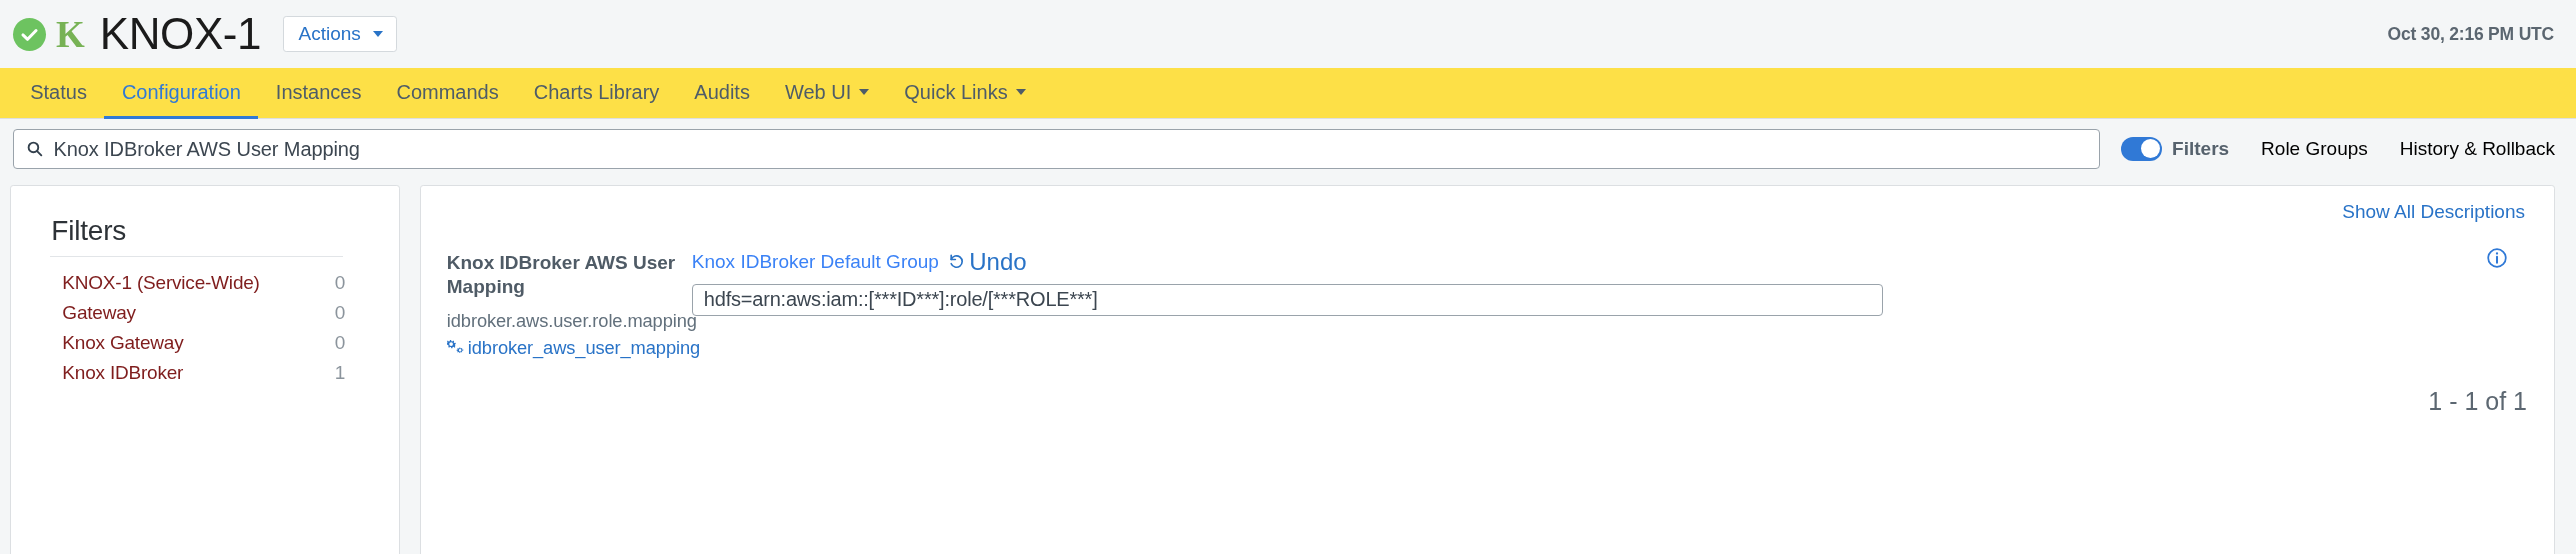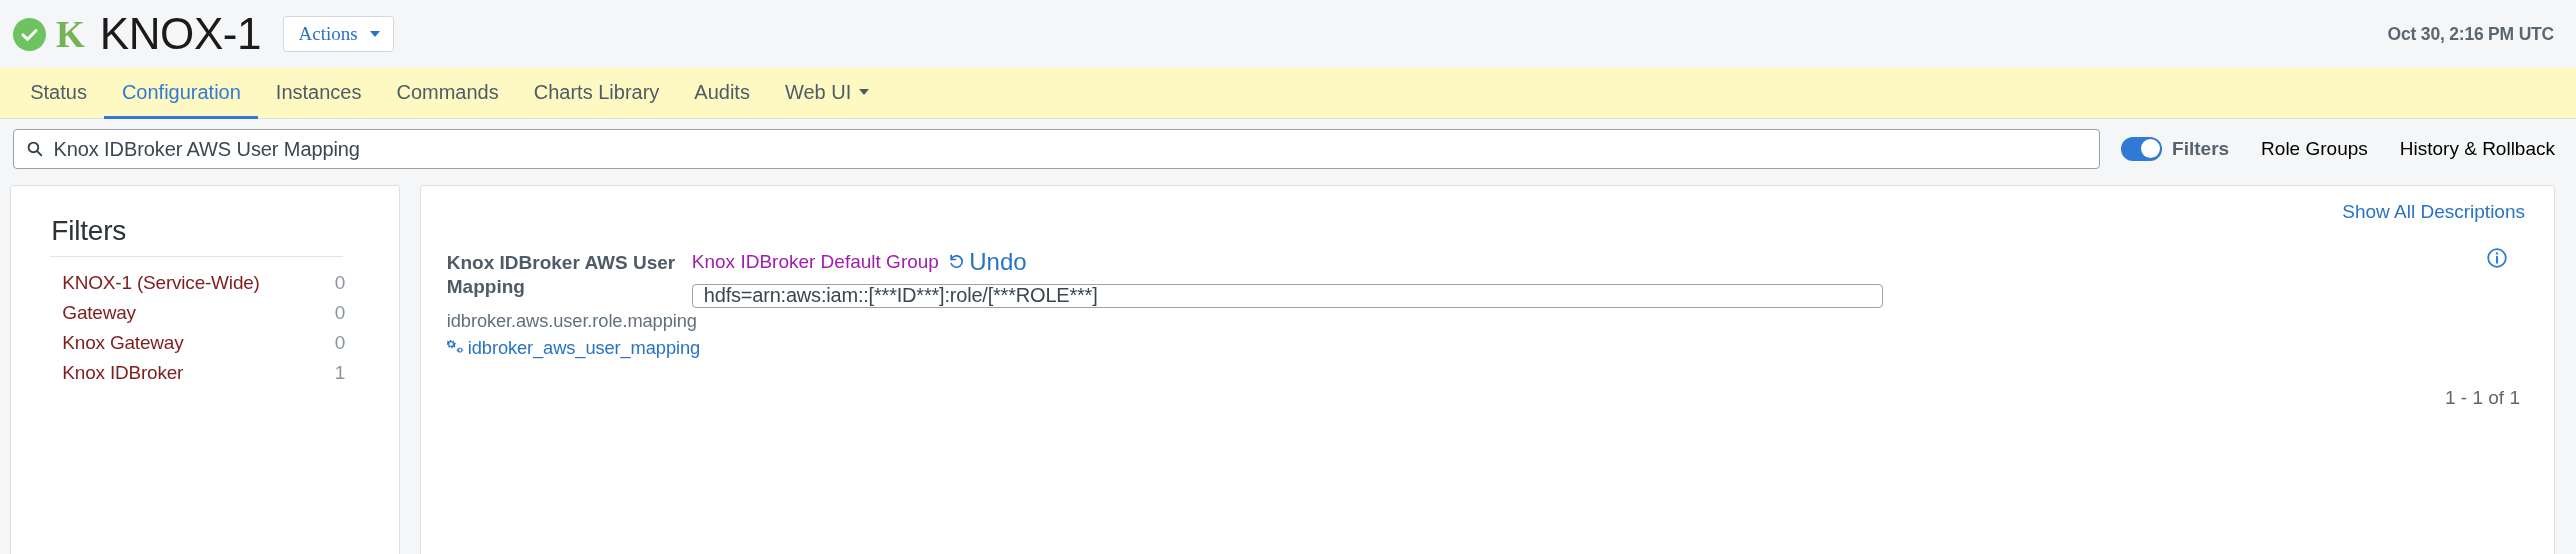--- a/index.html
+++ b/index.html
@@ -53,41 +53,40 @@
     border-radius: 3.2px;
     color: #2973c7;
     font-size: 19px;
     padding: 7.2px 13.5px 8px 14.3px;
     line-height: 1;
     display: flex;
     align-items: center;
     gap: 12px;
     cursor: pointer;
     flex: 0 0 auto;
-    font-family: Liberation Serif, serif;
   }
   .caret-down {
     width: 0; height: 0;
     border-left: 5.6px solid transparent;
     border-right: 5.6px solid transparent;
     border-top: 6.4px solid currentColor;
     display: inline-block;
   }
   .header-time {
     margin-left: auto;
     font-size: 17.5px;
     font-weight: bold;
     color: #5b6670;
     letter-spacing: -0.2px;
   }
 
   
   .navbar {
     height: 51px;
-    background: #fef9c3;
+    background: #fde047;
     border-bottom: 0.8px solid #dcdfe2;
     display: flex;
     align-items: stretch;
     padding: 0 0 0 12.7px;
   }
   .nav-item {
     display: flex;
     align-items: center;
     gap: 8px;
     font-size: 20px;
@@ -279,49 +278,49 @@
   .cogs-icon svg { display:block; width:19px; height:16px; }
   .prop-link { font-size: 18.3px; color: #2973c7; letter-spacing: -0.1px; }
 
   .prop-right { flex: 1 1 auto; margin-left: 0; min-width: 0; }
   .group-line {
     display: flex;
     align-items: center;
     gap: 8.8px;
     height: 24px;
   }
-  .group-name { font-size: 19px; color: #a21caf; }
+  .group-name { font-size: 19px; color: #3b82f6; }
   .undo-wrap { display: flex; align-items: center; gap: 4.8px; cursor: pointer; }
   .undo-icon { width: 16.7px; height: 16.7px; color: #2973c7; flex:0 0 auto; }
   .undo-icon svg { display:block; width:16.7px; height:16.7px; }
   .undo-text { font-size: 24px; color: #2973c7; }
 
   .value-input {
     margin-top: 10.3px;
-    height: 24px;
+    height: 32px;
     width: 100%;
     max-width: 1191px;
     border: 0.8px solid #9aa3ab;
     border-radius: 4px;
     background: #ffffff;
     display: flex;
     align-items: center;
     padding: 0 11px;
     font-size: 20px;
     color: #3c4650;
     letter-spacing: -0.2px;
     white-space: nowrap;
     overflow: hidden;
   }
 
   .pager {
     position: absolute;
-    right: 34px;
+    right: 27px;
     top: 201px;
-    font-size: 19px;
+    font-size: 25px;
     color: #5c6771;
   }
 </style>
 </head>
 <body>
 
 <div class="header">
   <div class="status-dot">
     <svg viewBox="0 0 24 24" fill="none" stroke="#ffffff" stroke-width="3.4" stroke-linecap="round" stroke-linejoin="round">
       <polyline points="4.5,12.5 9.8,17.5 19.5,7.5"></polyline>
@@ -350,20 +349,24 @@
     <span>Commands</span>
   </div>
   <div class="nav-item">
     <span>Charts Library</span>
   </div>
   <div class="nav-item">
     <span>Audits</span>
   </div>
   <div class="nav-item">
     <span>Web UI</span>
+    <span class="caret-down"></span>
+  </div>
+  <div class="nav-item">
+    <span>Quick Links</span>
     <span class="caret-down"></span>
   </div>
 </div>
 
 <div class="search-row">
   <div class="search-box">
     <span class="search-icon">
       <svg viewBox="0 0 24 24" fill="none" stroke="currentColor" stroke-width="2.6" stroke-linecap="round">
         <circle cx="10.2" cy="10.2" r="6.6"></circle>
         <line x1="15.2" y1="15.2" x2="21" y2="21"></line>

